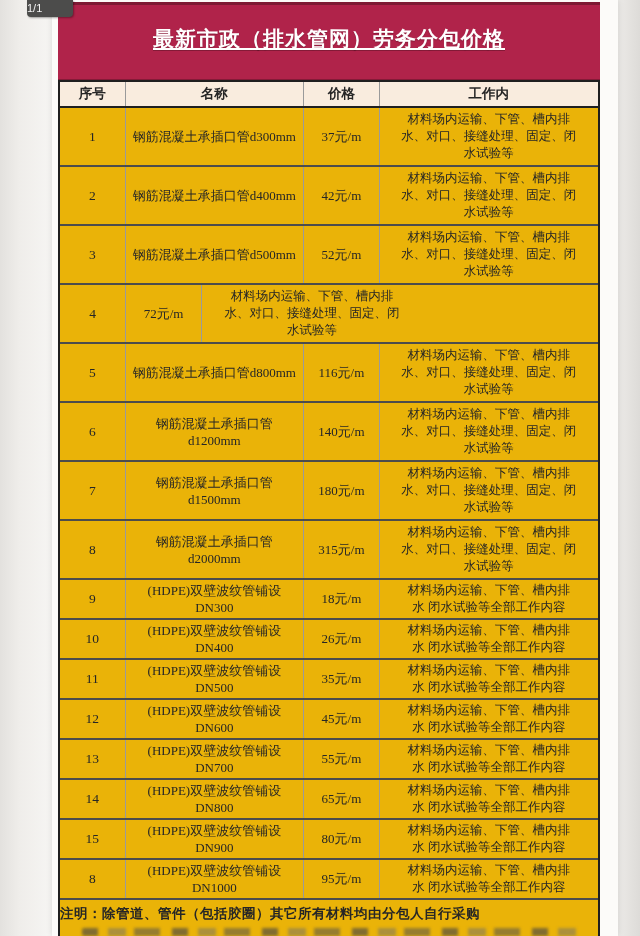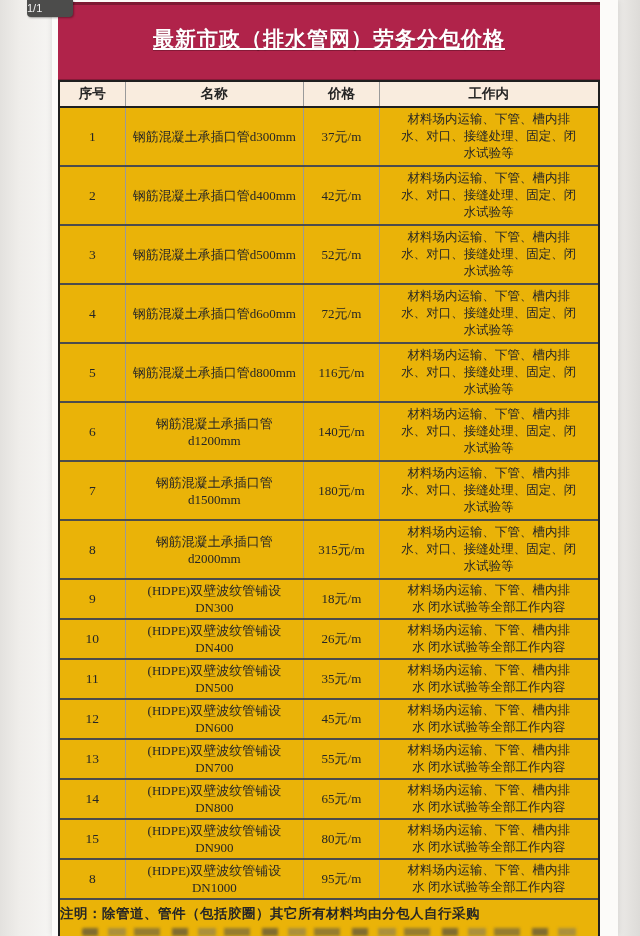--- a/index.html
+++ b/index.html
@@ -107,21 +107,20 @@
       <div class="tr tall">
     <div class="td col-no">3</div>
     <div class="td col-name">钢筋混凝土承插口管d500mm</div>
     <div class="td col-price">52元/m</div>
     <div class="td col-work">材料场内运输、下管、槽内排
 水、对口、接缝处理、固定、闭
 水试验等</div>
   </div>
       <div class="tr tall">
     <div class="td col-no">4</div>
-    <div class="td col-name">钢筋混凝土承插口管d6o0mm</div>
     <div class="td col-price">72元/m</div>
     <div class="td col-work">材料场内运输、下管、槽内排
 水、对口、接缝处理、固定、闭
 水试验等</div>
   </div>
       <div class="tr tall">
     <div class="td col-no">5</div>
     <div class="td col-name">钢筋混凝土承插口管d800mm</div>
     <div class="td col-price">116元/m</div>
     <div class="td col-work">材料场内运输、下管、槽内排

